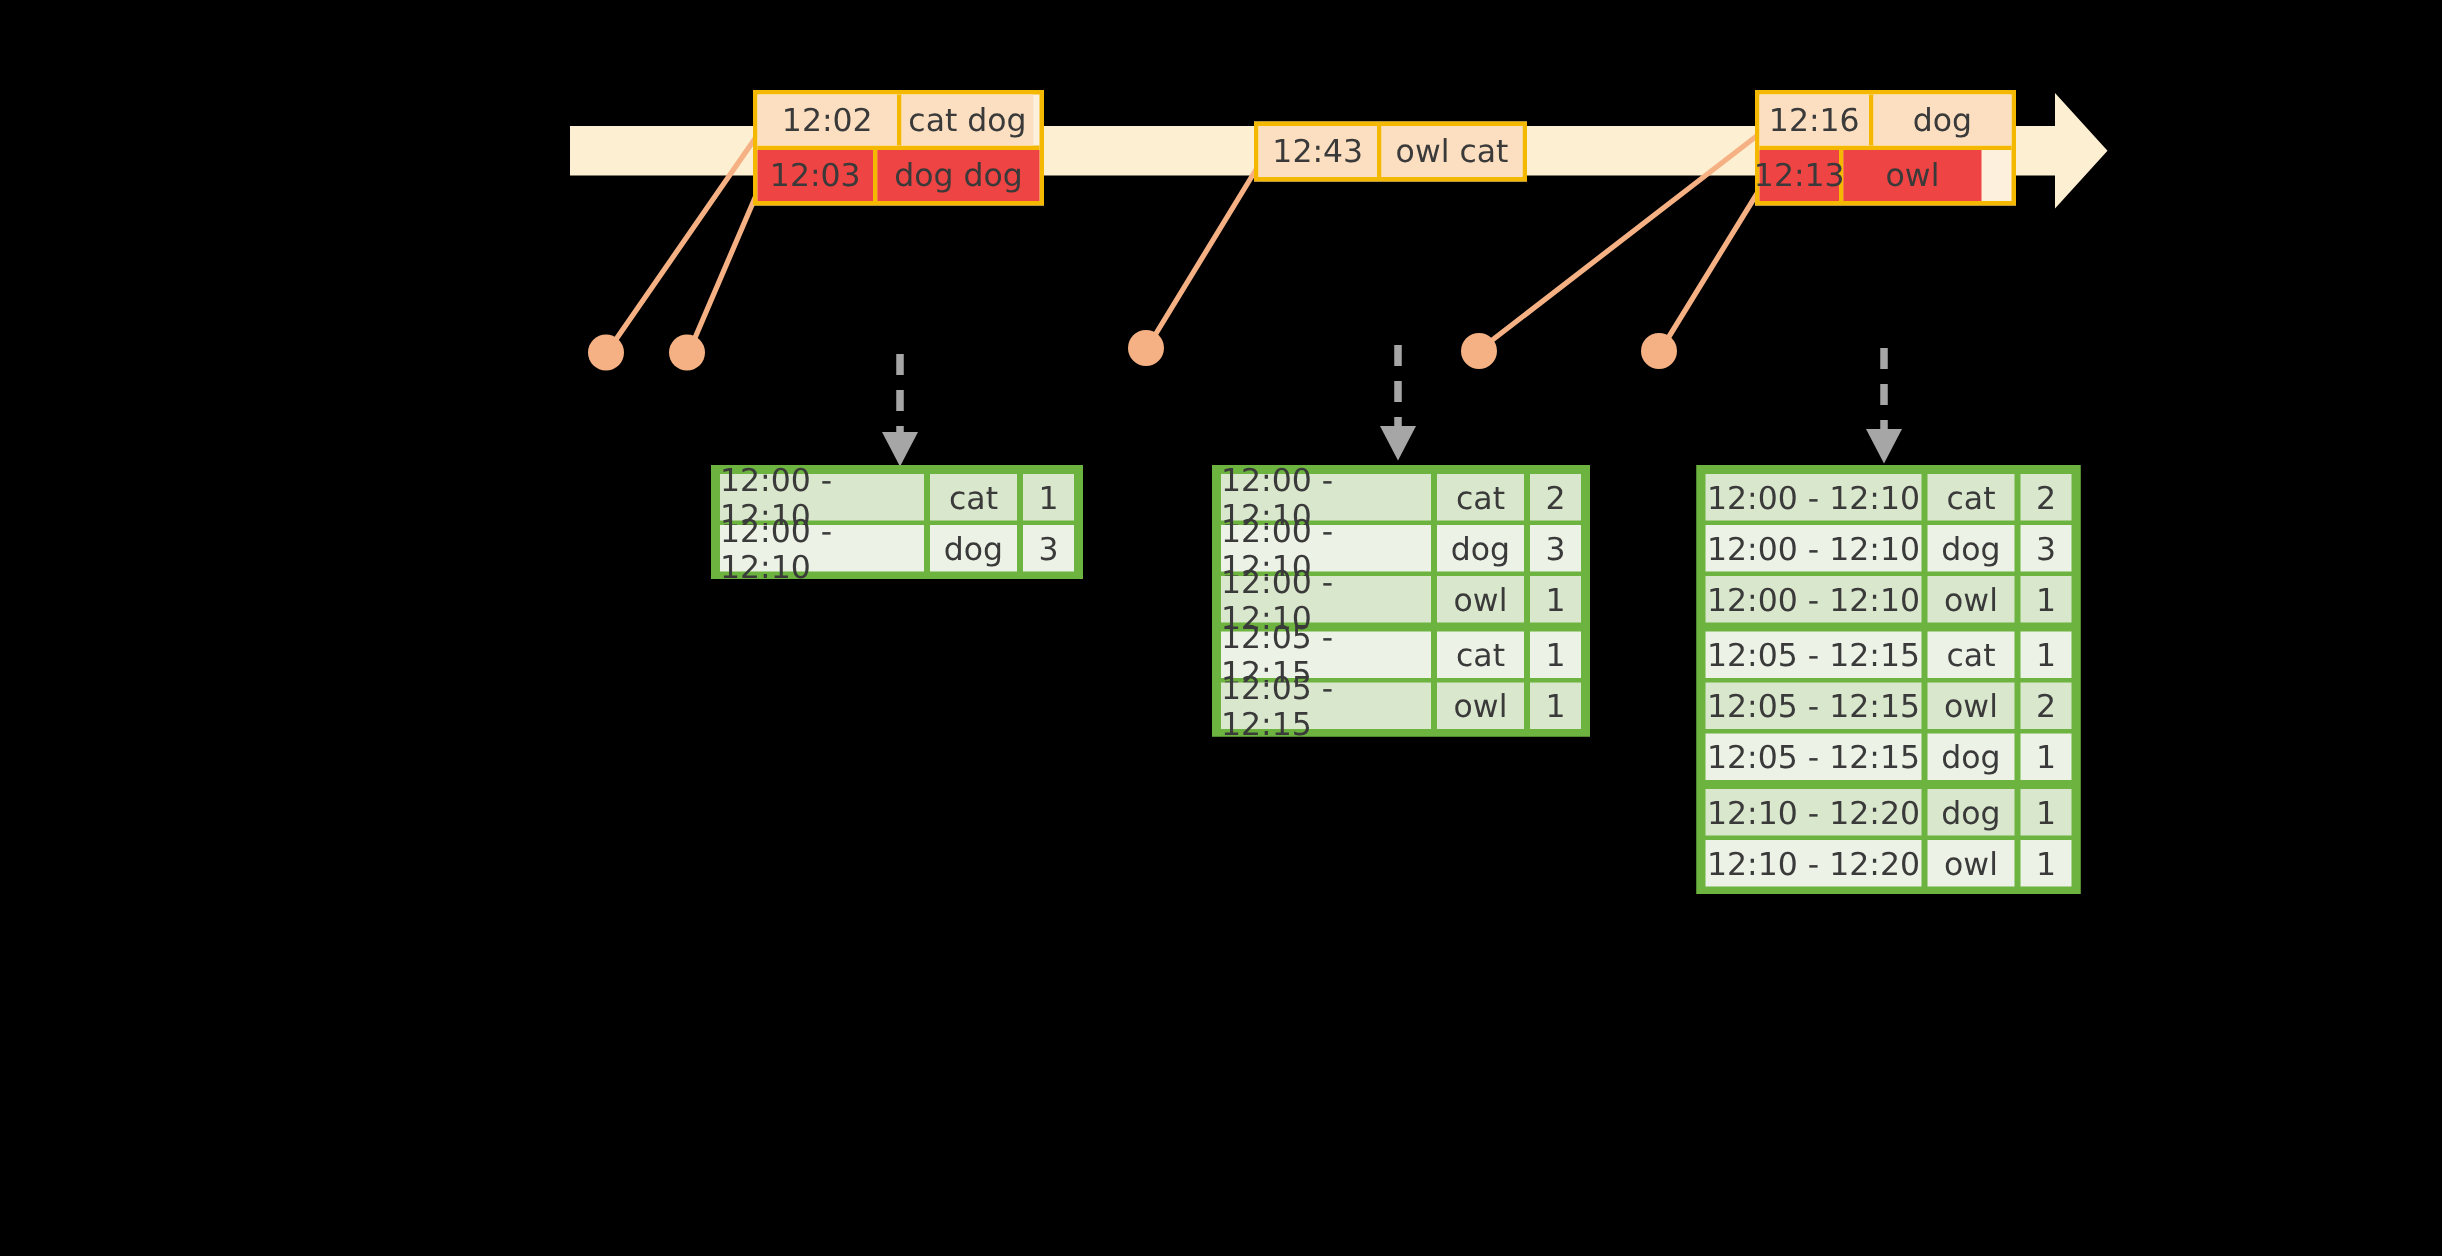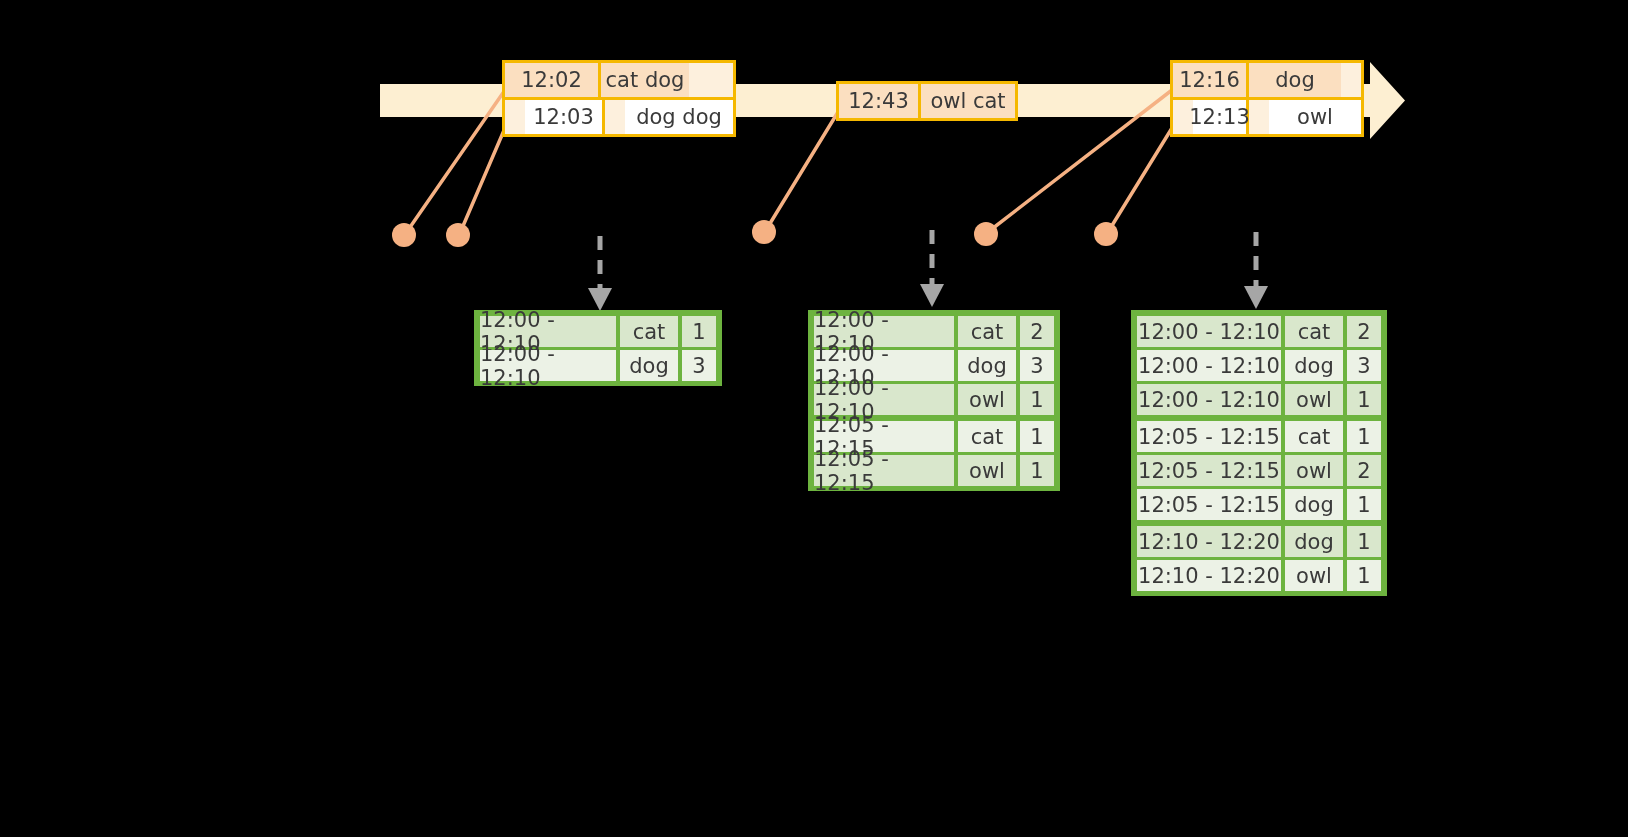--- a/index.html
+++ b/index.html
@@ -49,21 +49,21 @@
     display: flex;
     align-items: center;
     justify-content: center;
     height: 34px;
     box-sizing: border-box;
   }
   .ev-time {
     border-right: 3px solid #f5b800;
   }
   .ev-row.shade-dark .ev-cell { background: #fbdfc0; }
-  .ev-row.shade-light .ev-cell { background: #ffffff; margin-left: 20px; }
+  .ev-row.shade-light .ev-cell { background: #ef4444; }
 
   
   .result-table {
     position: absolute;
     border: 4px solid #6db33f;
     background: #6db33f;
     z-index: 4;
     box-sizing: border-box;
   }
   .res-row { display: flex; }

